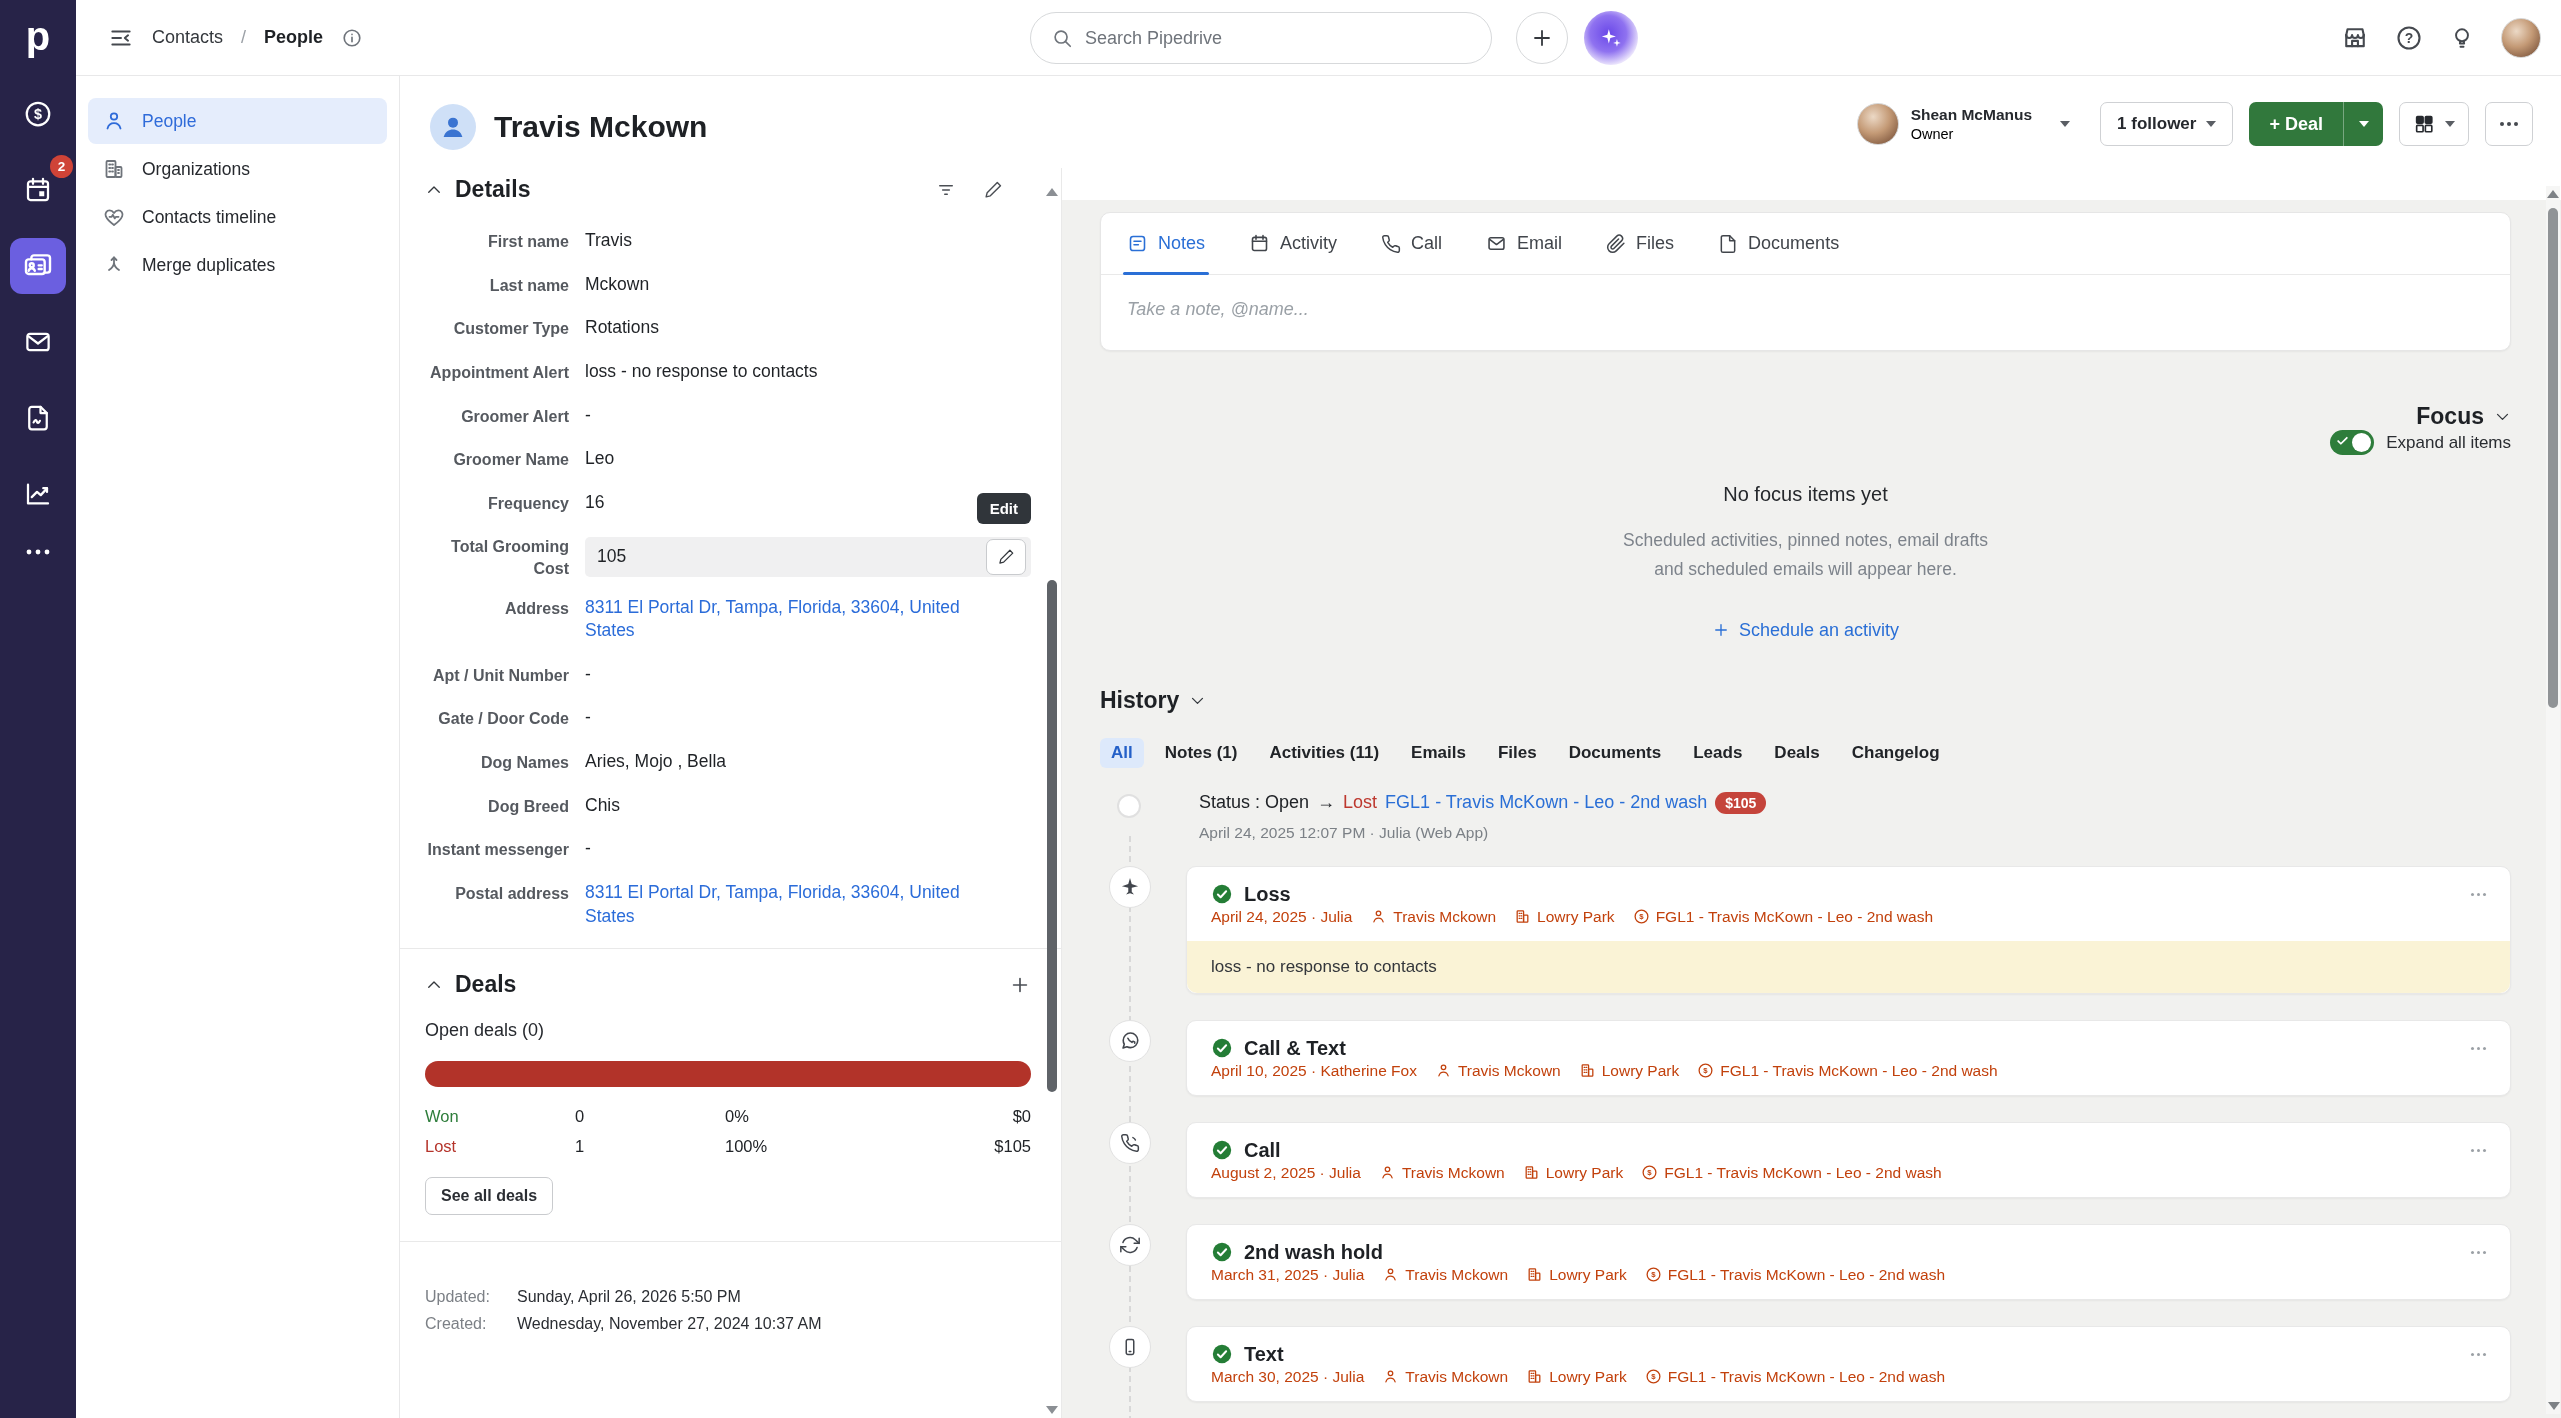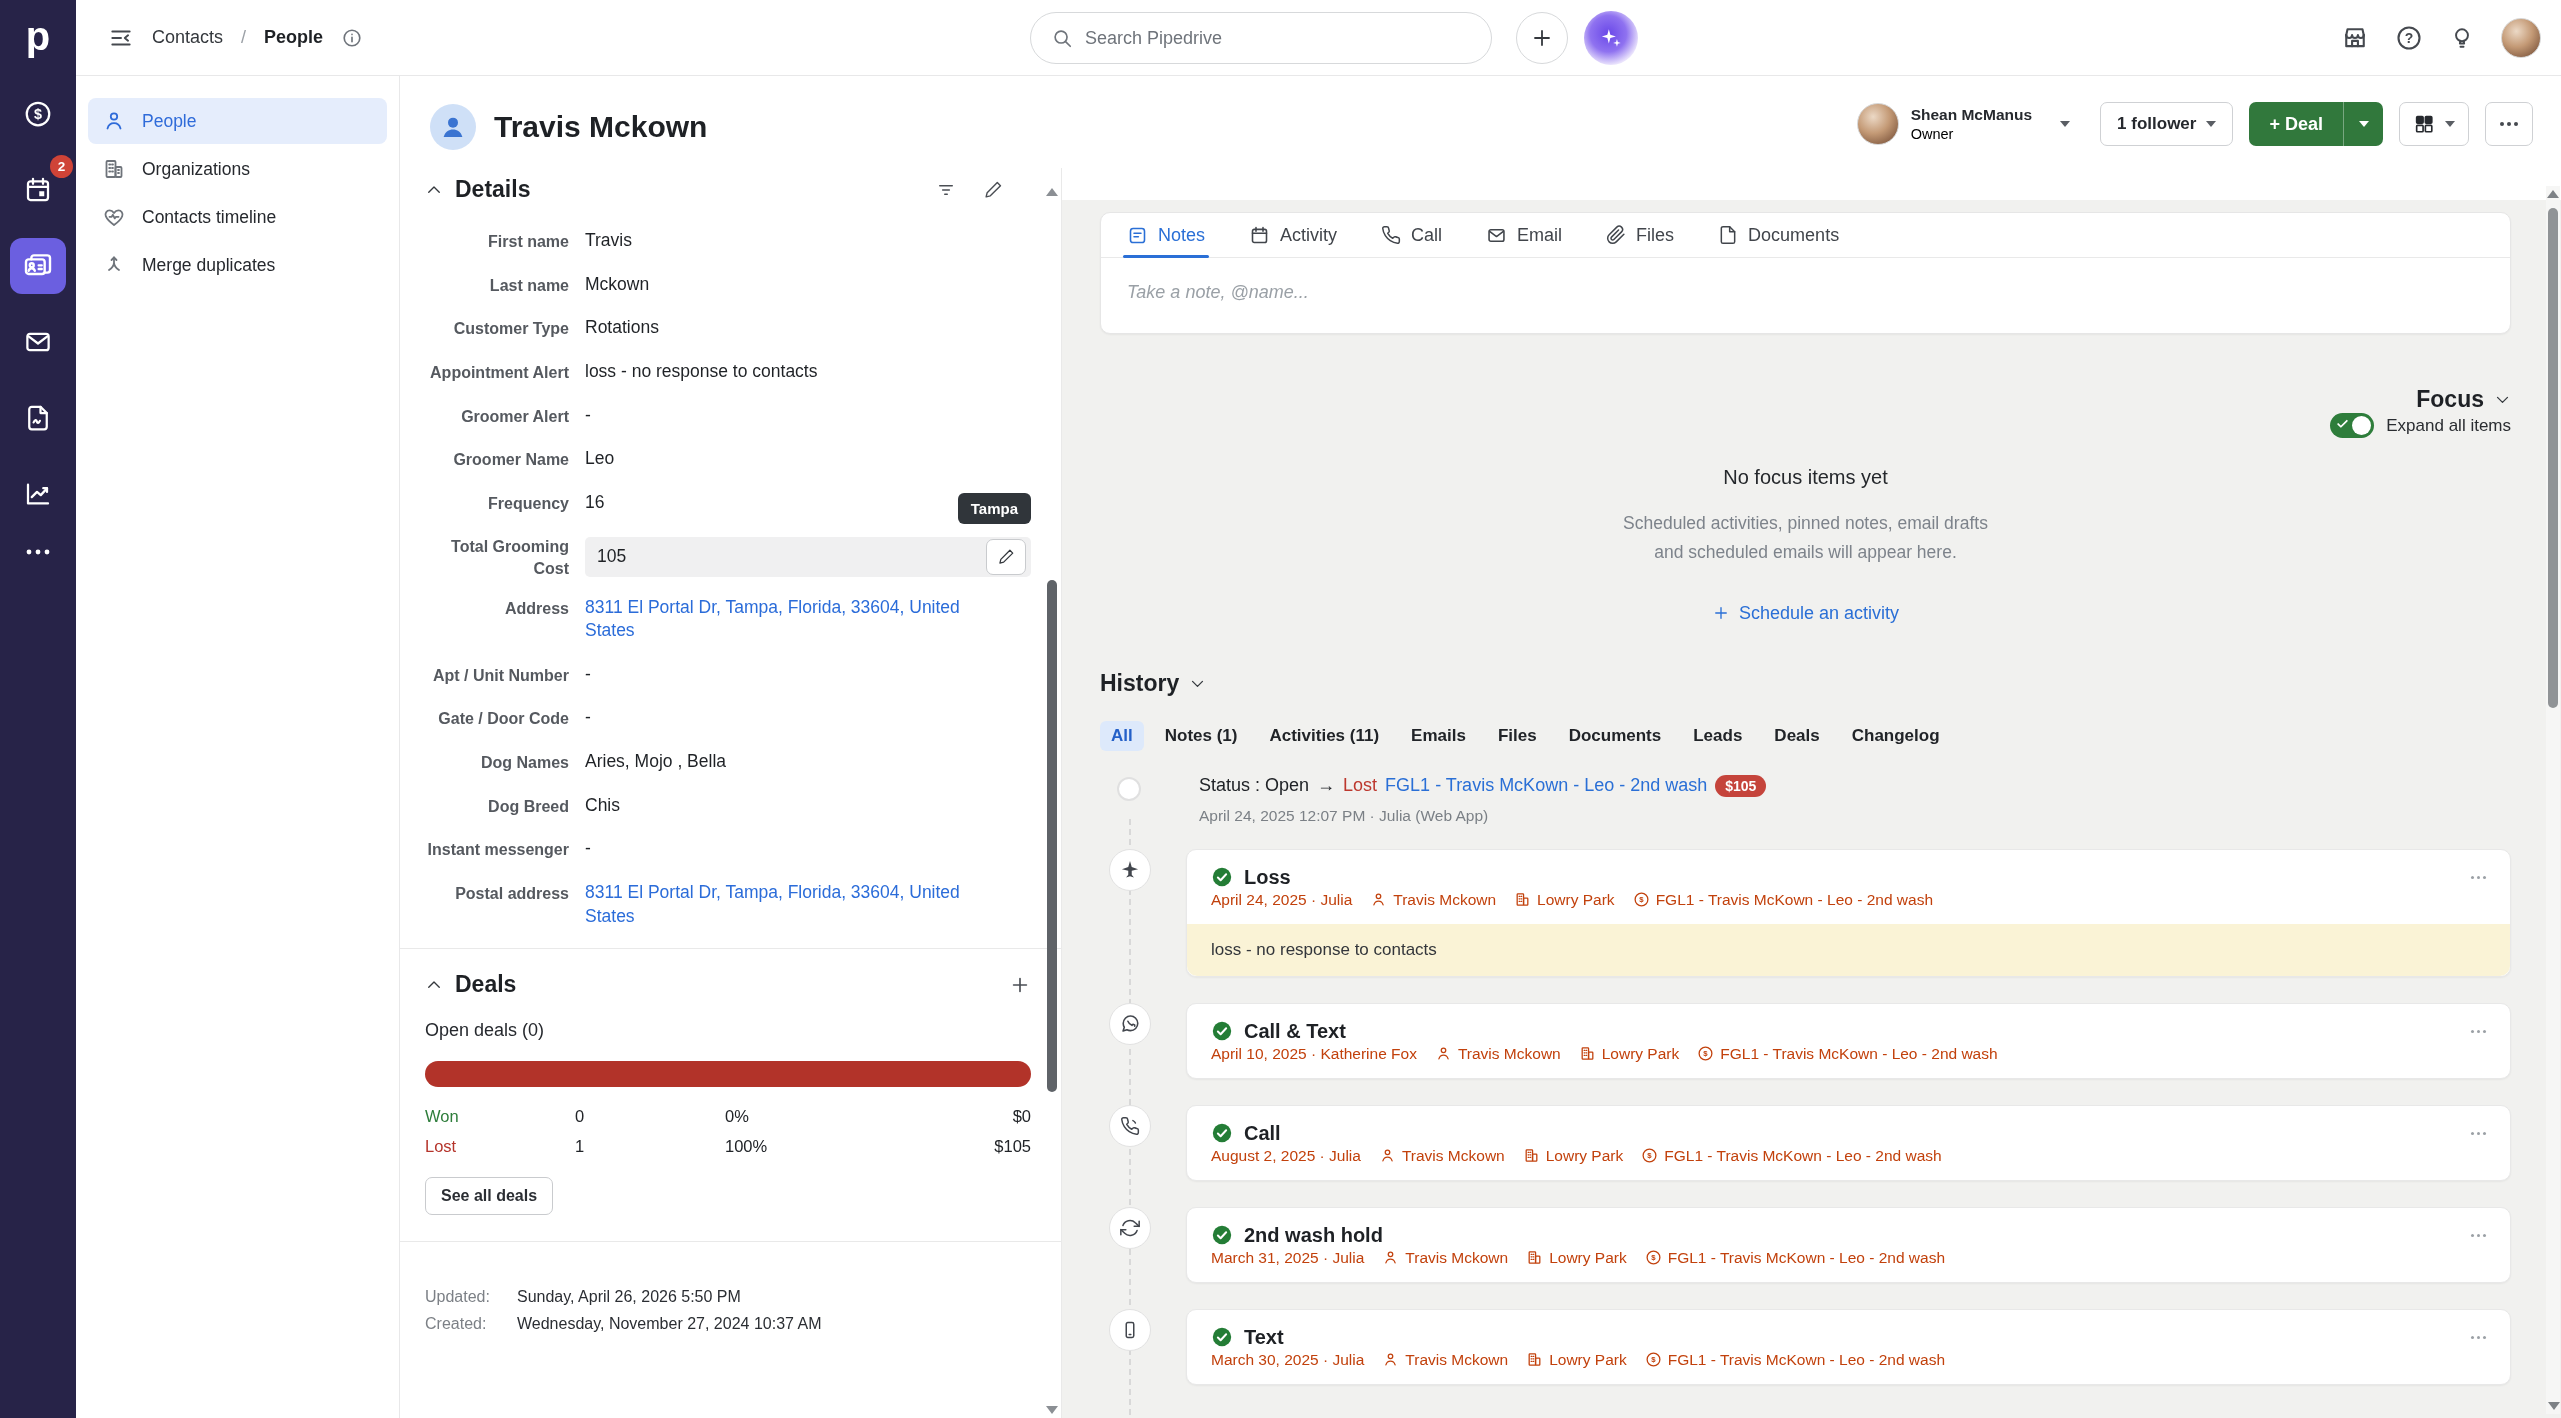--- a/index.html
+++ b/index.html
@@ -107,21 +107,21 @@
 
   
   .pscroll { position:absolute; right:3px; top:20px; bottom:4px; width:12px; }
   .tri-up { width:0; height:0; border-left:6px solid transparent; border-right:6px solid transparent; border-bottom:8px solid #8b8f94; margin:0 auto;}
   .tri-down { width:0; height:0; border-left:6px solid transparent; border-right:6px solid transparent; border-top:8px solid #8b8f94; margin:0 auto; position:absolute; bottom:0; left:0; right:0;}
   .pthumb { position:absolute; top:392px; left:1px; width:10px; height:512px; background:#5f6368; border-radius:5px; }
 
   
   .rpanel { position:absolute; left:1062px; top:200px; right:0; bottom:0; background:#f1f1ef; padding:12px 50px 0 38px; overflow:hidden; }
   .note-card { background:#fff; border:1px solid #e6e6e6; border-radius:10px; box-shadow:0 1px 2px rgba(0,0,0,.05); }
-  .tabs { display:flex; align-items:stretch; height:45px; border-bottom:1px solid #e9e9e9; padding:0 26px; gap:44px; }
+  .tabs { display:flex; align-items:stretch; height:62px; border-bottom:1px solid #e9e9e9; padding:0 26px; gap:44px; }
   .tab { display:flex; align-items:center; gap:10px; font-size:18px; color:#41454b; position:relative; cursor:pointer;}
   .tab.active { color:#2a6fd6; font-weight:500; }
   .tab.active::after { content:""; position:absolute; left:-4px; right:-4px; bottom:-1px; height:3px; background:#2a6fd6; border-radius:2px;}
   .note-input { padding:24px 26px 30px; }
   .note-input input { width:100%; border:none; outline:none; font-size:18px; font-family:inherit; color:#1f2226;font-style:italic;}
   .note-input input::placeholder { color:#9aa0a6; }
 
   .focus-row { margin-top:52px; display:flex; align-items:flex-end;flex-direction:column; }
   .h2 { font-size:23px; font-weight:bold; color:#1e2125; display:flex; align-items:center; gap:10px; }
   .toggle-wrap { margin-left:auto; display:flex; align-items:center; gap:12px; font-size:17px; color:#2a2d31; }
@@ -446,21 +446,21 @@
 
     <div class="field hl">
       <div class="f-label">Total Grooming Cost</div>
       <div class="hl-box">
         <span class="f-value">105</span>
         <span class="hl-edit">
             <svg class="ic" width="17" height="17" viewBox="0 0 24 24">
               <path d="M16.8 3.2l4 4L8 20l-5.3 1.3L4 16z"></path>
             </svg>
           </span>
-        <span class="edit-tip">Tampa</span>
+        <span class="edit-tip">Edit</span>
       </div>
     </div>
 
     <div class="field">
         <div class="f-label">Address</div>
         <div class="f-value"><a class="f-link">8311 El Portal Dr, Tampa, Florida, 33604, United States</a></div>
       </div>
     <div class="field">
         <div class="f-label">Apt / Unit Number</div>
         <div class="f-value">-</div>

